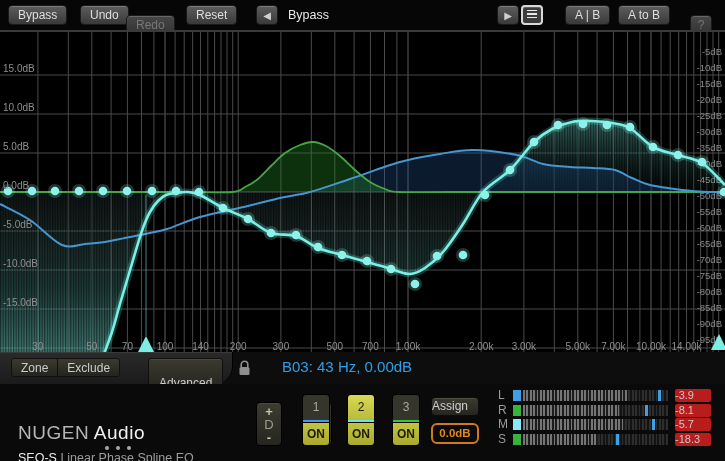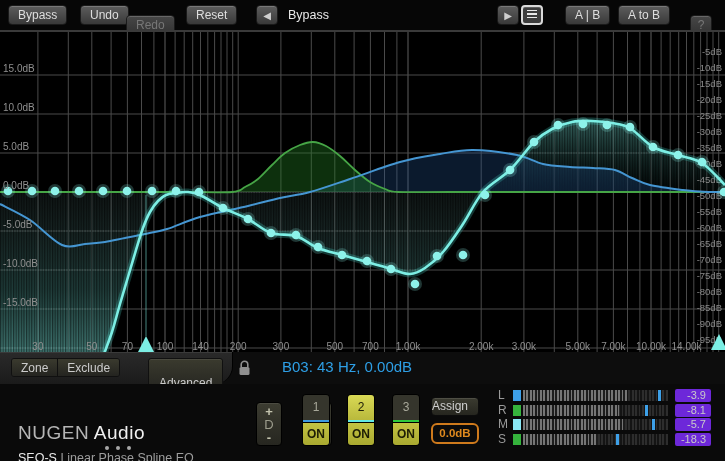--- a/index.html
+++ b/index.html
@@ -78,22 +78,22 @@
 
   #meters{position:absolute;left:498px;top:6px;}
   .mrow{display:flex;align-items:center;height:11px;margin-bottom:3.5px;}
   .mrow .lbl{width:15px;color:#9a9a9a;font-size:12px;line-height:11px;}
   .mrow .src{width:8px;height:11px;margin-right:2px;}
   .mrow .bar{position:relative;width:145px;height:11px;
     background:repeating-linear-gradient(90deg,#2d2d2d 0 1.7px,#141414 1.7px 3.4px);}
   .mrow .lit{position:absolute;left:0;top:0;height:11px;
     background:repeating-linear-gradient(90deg,#757575 0 1.7px,#1c1c1c 1.7px 3.4px);}
   .mrow .peak{position:absolute;top:0;width:3px;height:11px;background:#3da0e8;}
-  .mrow .val{width:36px;height:13px;margin-left:7px;background:#6d28d9;border-radius:2px;
-    color:#c9c9c9;font-size:11px;text-align:right;line-height:13px;padding-right:5px;}
+  .mrow .val{width:36px;height:13px;margin-left:7px;background:#b91c1c;border-radius:2px;
+    color:#c9c9c9;font-size:11px;text-align:left;line-height:13px;padding-right:5px;}
 </style>
 </head>
 <body>
 
 <div id="plugin">
 
   <div id="toolbar">
     <div class="tbtn" style="left:8px">Bypass</div>
     <div class="tbtn" style="left:80px">Undo</div>
     <div class="tbtn dim" style="left:126px">Redo</div>

